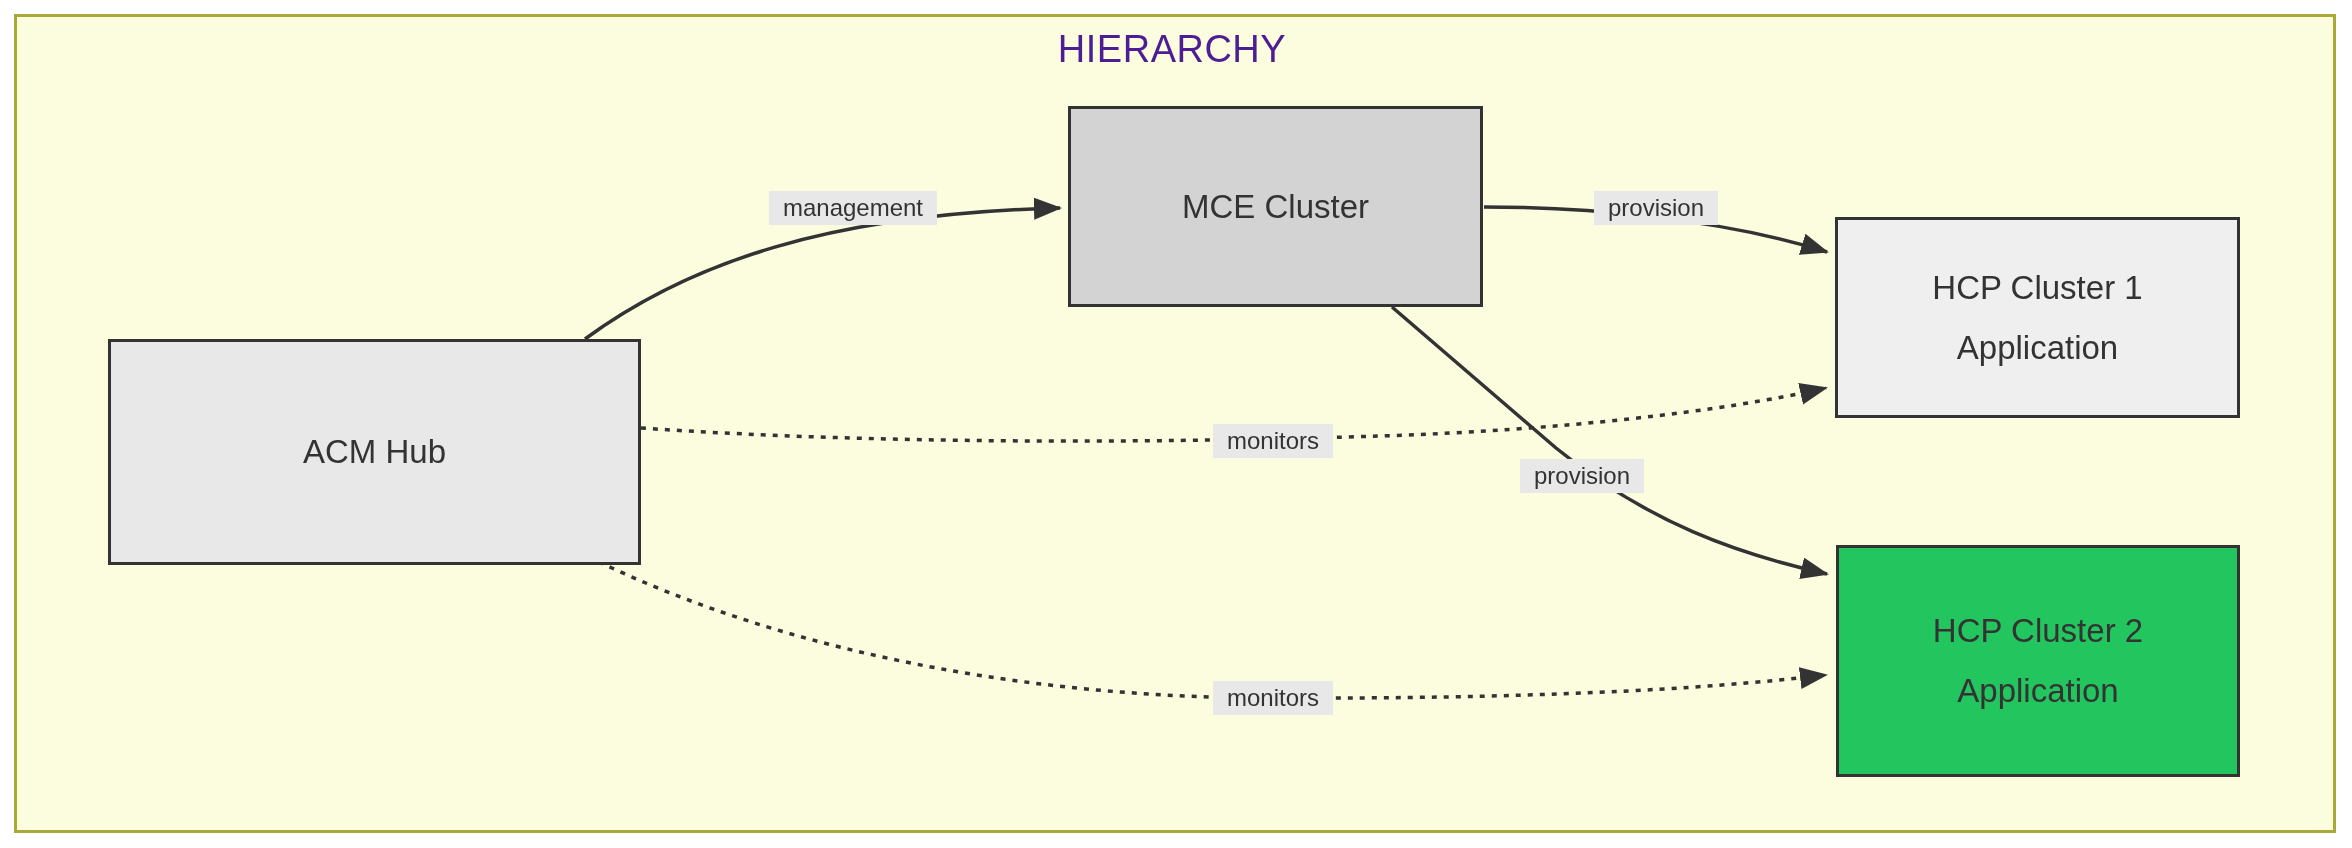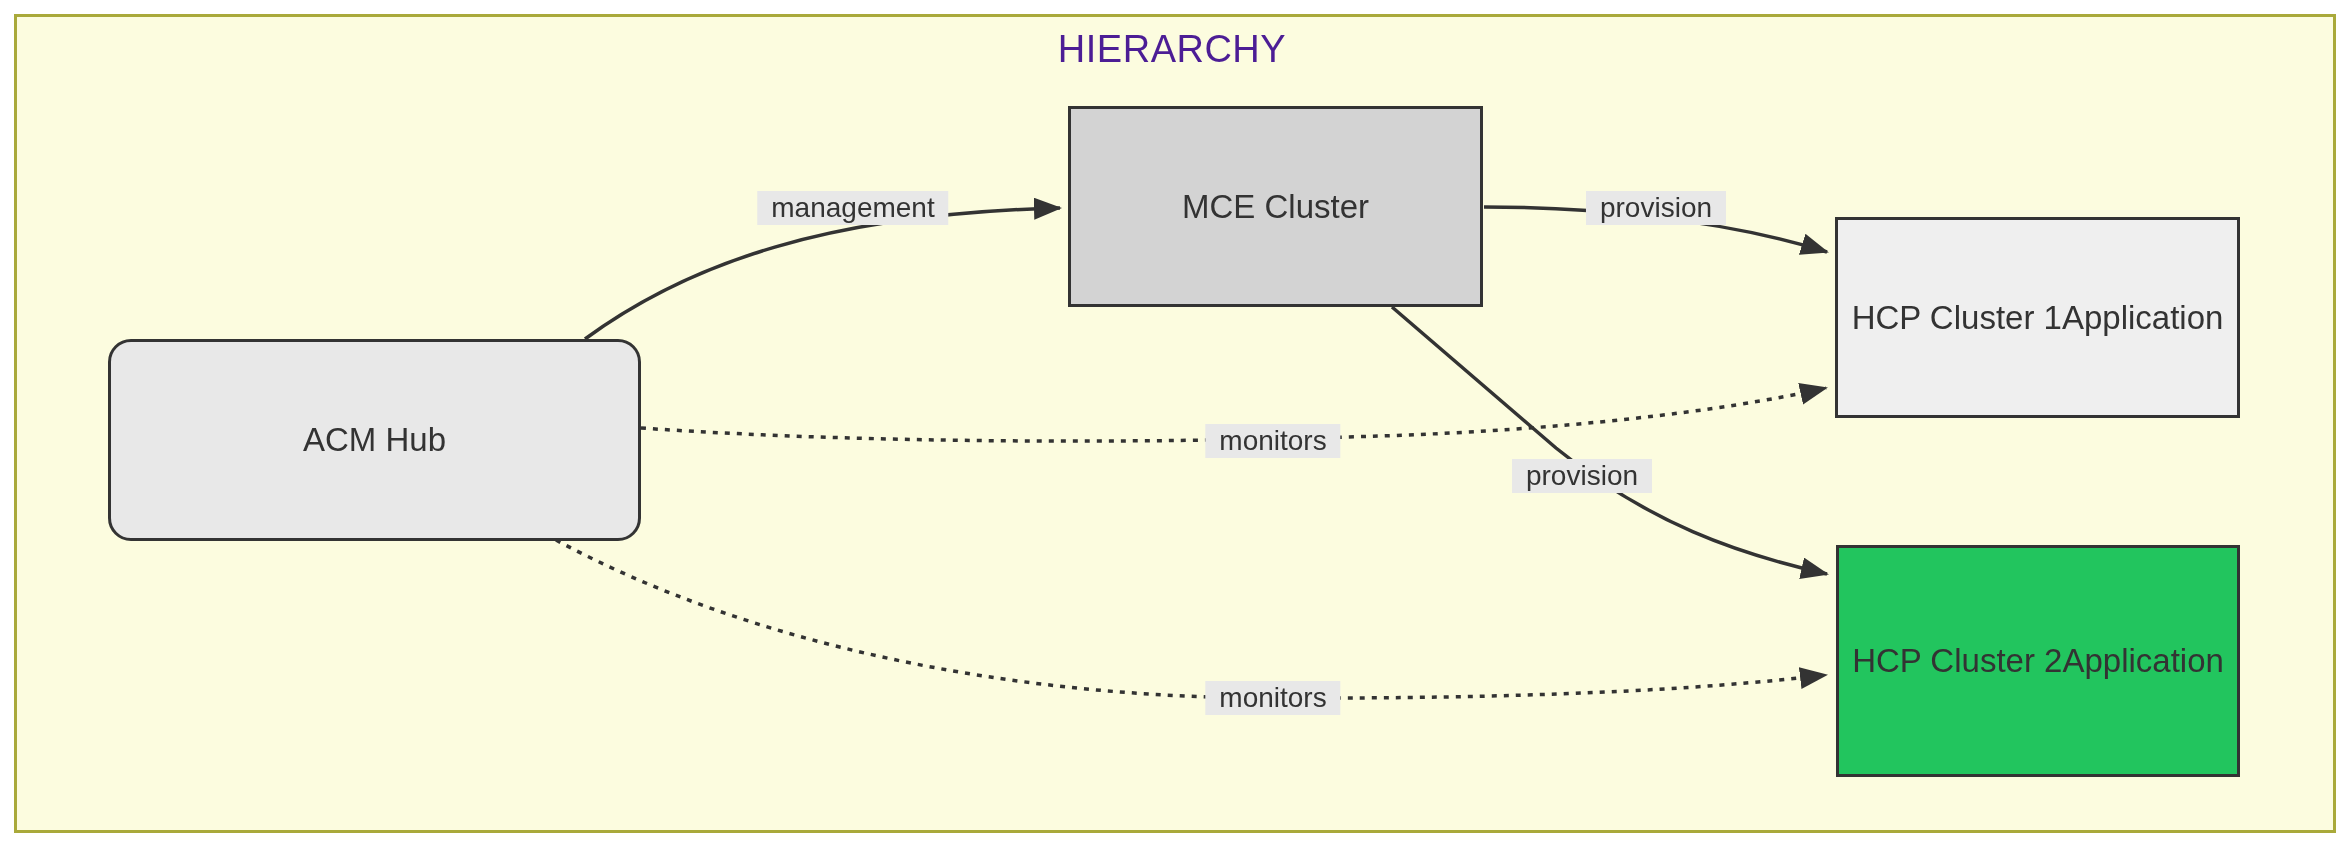--- a/index.html
+++ b/index.html
@@ -51,40 +51,40 @@
     stroke-width: 3.5px;
   }
   #edges path.edge.dotted {
     stroke-dasharray: 5 7;
   }
   .node {
     position: absolute;
     box-sizing: border-box;
     border: 3px solid #333333;
     display: flex;
-    flex-direction: row;
+    flex-direction: column;
     align-items: center;
     justify-content: center;
     text-align: center;
     color: #333333;
     font-size: 33px;
     line-height: 60px;
     z-index: 2;
     white-space: nowrap;
   }
-  .node-acm  { left: 108px;  top: 339px; width: 533px; height: 202px; background: #e8e8e8; border-radius: 23px; }
+  .node-acm  { left: 108px;  top: 339px; width: 533px; height: 226px; background: #e8e8e8; }
   .node-mce  { left: 1068px; top: 106px; width: 415px; height: 201px; background: #d3d3d3; }
   .node-hcp1 { left: 1835px; top: 217px; width: 405px; height: 201px; background: #efefef; }
   .node-hcp2 { left: 1836px; top: 545px; width: 404px; height: 232px; background: #22c55e; }
   .edge-label {
     position: absolute;
     transform: translate(-50%, -50%);
     background: #e8e8e8;
     color: #333333;
-    font-size: 28px;
+    font-size: 24px;
     line-height: 34px;
     padding: 0 14px;
     z-index: 3;
     white-space: nowrap;
   }
   .lbl-management { left: 853px;  top: 208px; }
   .lbl-provision1 { left: 1656px; top: 208px; }
   .lbl-provision2 { left: 1582px; top: 476px; }
   .lbl-monitors1  { left: 1273px; top: 441px; }
   .lbl-monitors2  { left: 1273px; top: 698px; }

